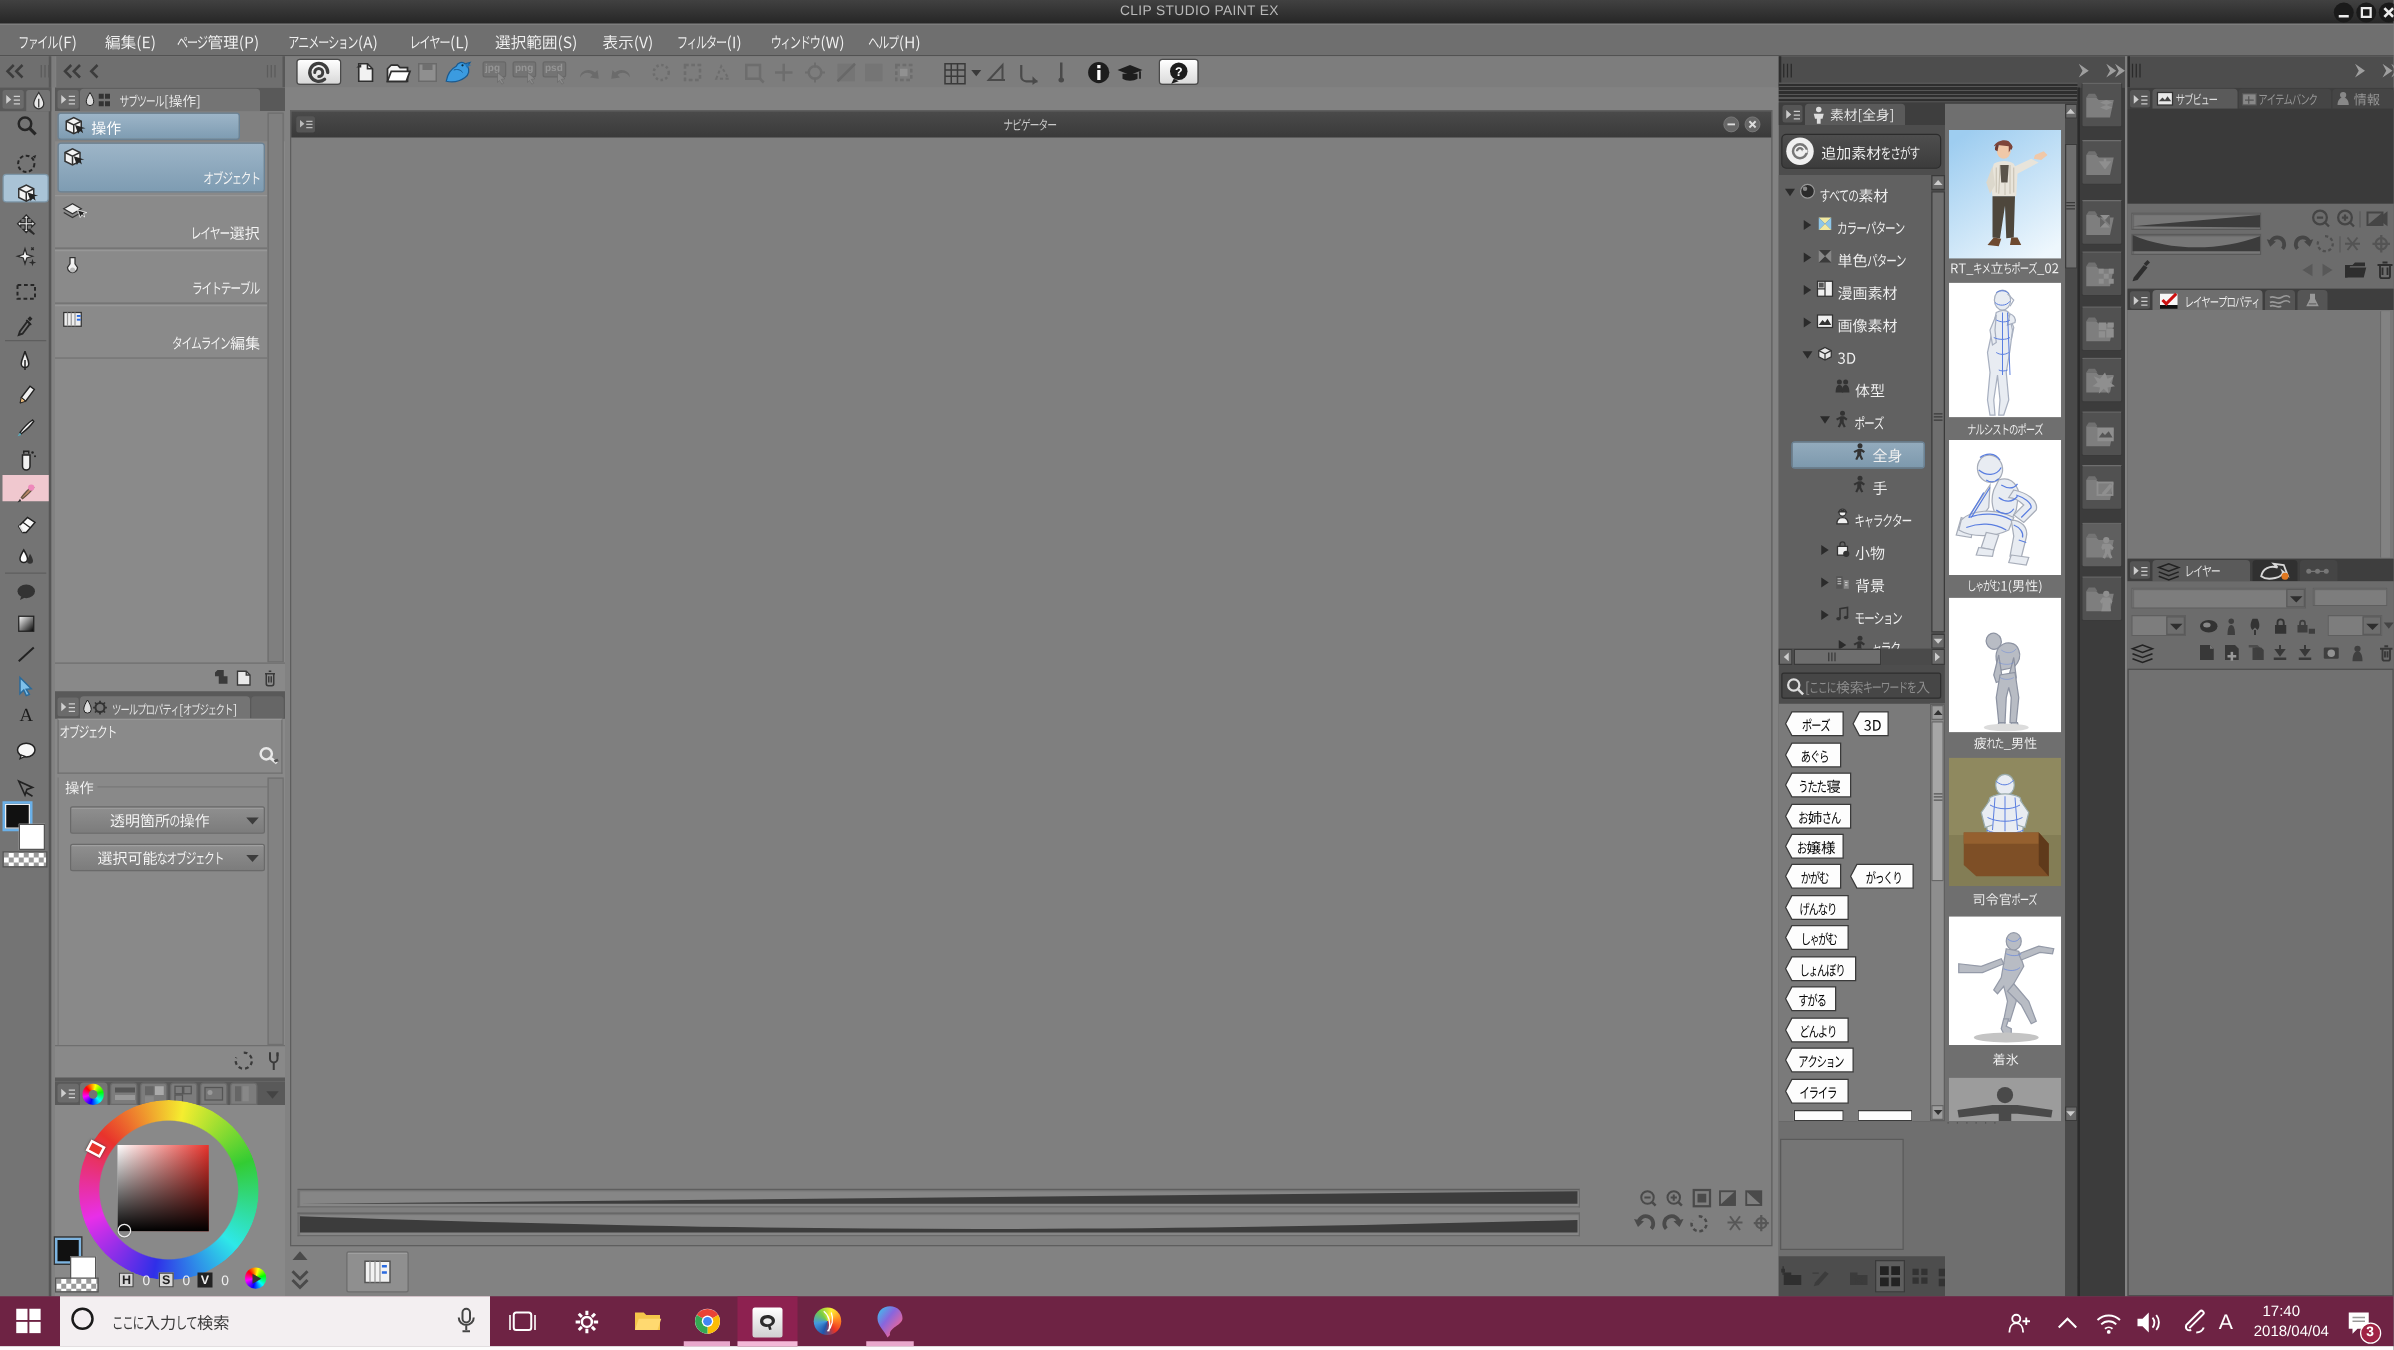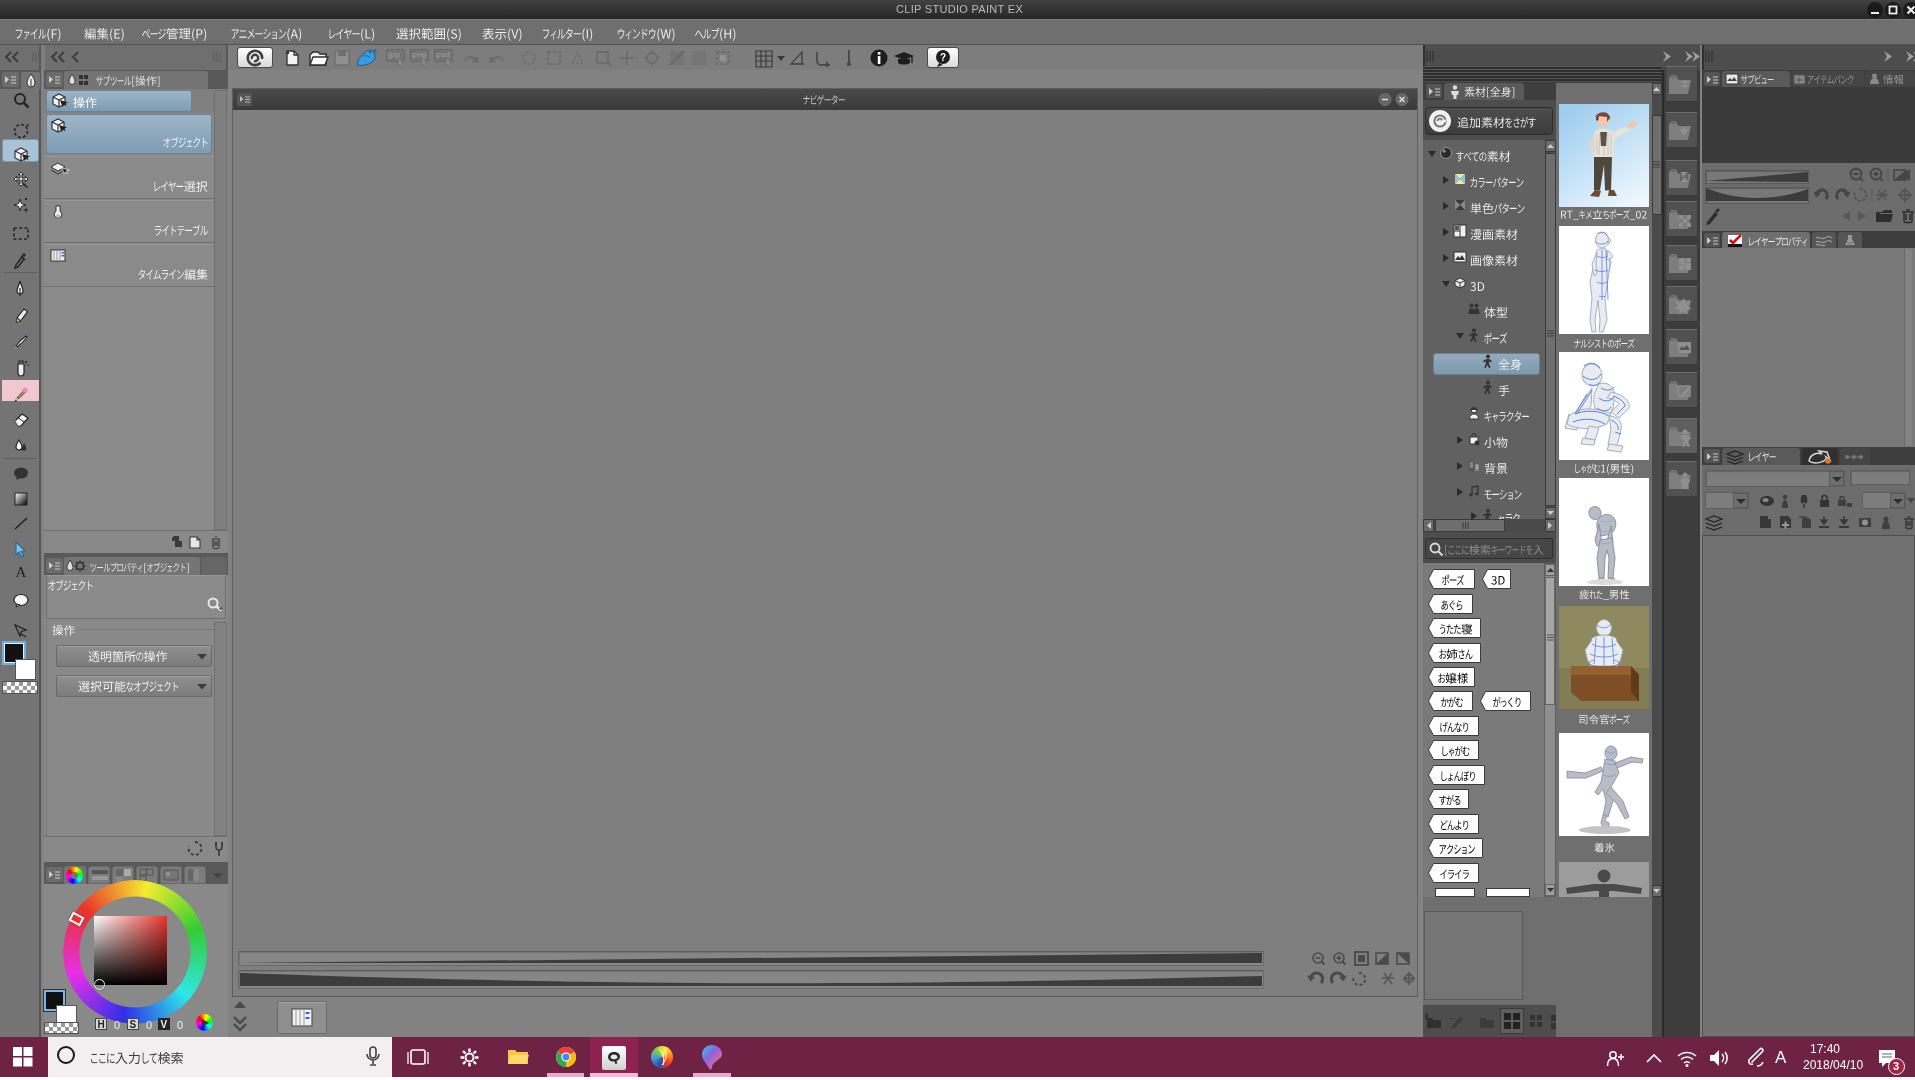--- a/index.html
+++ b/index.html
@@ -2489,21 +2489,21 @@
     </g>
   </svg>
 <svg class="ic" style="left:1745px;top:1047px" width="24" height="22" viewBox="0 0 24 22">
     <g fill="none" stroke="#fff" stroke-width="1.6">
       <path d="M8 17c-3 1-5-1-4-4L15 2c1.5-1.5 4 1 2.5 2.5L6.5 15.5"></path>
       <path d="M12 19c3 0 5-1.5 6-4"></path>
     </g>
   </svg>
 <div class="a" style="left:1775px;top:1048px;font-size:17px;color:#fff;white-space:nowrap;">A</div>
 <div class="a" style="left:1810px;top:1042px;font-size:12px;color:#fff;white-space:nowrap;">17:40</div>
-<div class="a" style="left:1803px;top:1058px;font-size:12px;color:#fff;white-space:nowrap;">2018/04/10</div>
+<div class="a" style="left:1803px;top:1058px;font-size:12px;color:#fff;white-space:nowrap;">2018/04/04</div>
 <svg class="ic" style="left:1876px;top:1048px" width="22" height="20" viewBox="0 0 22 20">
     <path d="M3 2h16v13h-9l-4 4v-4H3z" fill="#fff"></path>
     <g stroke="#999" stroke-width="1.3">
       <path d="M6 6h10M6 9h10"></path>
     </g>
   </svg>
 <div class="a" style="left:1888px;top:1058px;width:17px;height:17px;border-radius:50%;background:#a02345;border:1px solid #fff"></div>
 <div class="a" style="left:1893px;top:1060px;font-size:11px;color:#fff;white-space:nowrap;font-weight:bold">3</div>
 <svg width="0" height="0" style="position:absolute">
     <defs>

